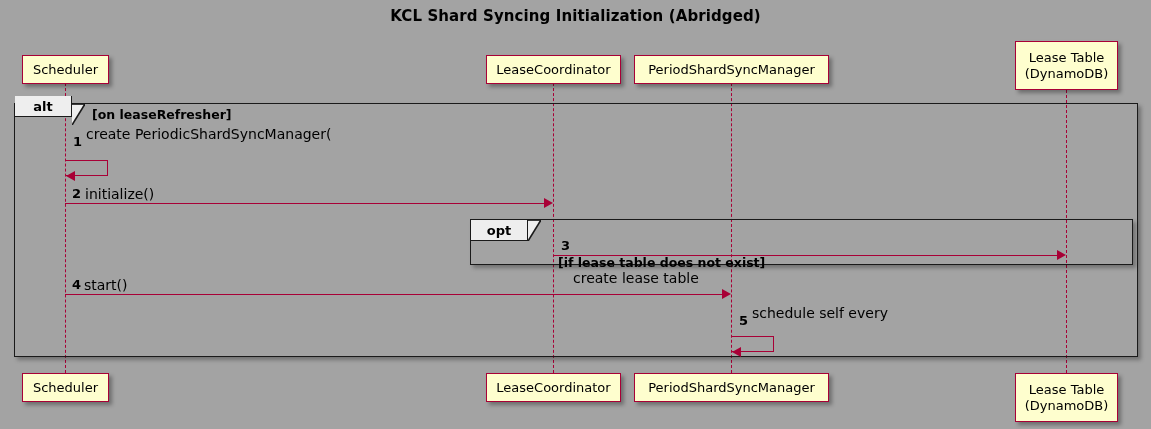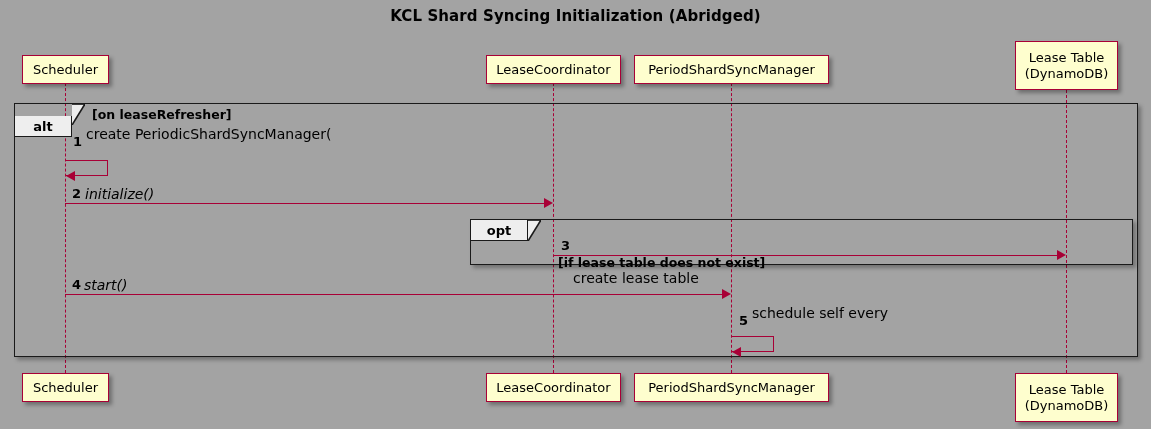--- a/index.html
+++ b/index.html
@@ -151,58 +151,58 @@
 <div id="canvas">
 
   <div class="diagram-title">KCL Shard Syncing Initialization (Abridged)</div>
 
   <div class="lifeline" style="left:65px;  top:83px;  height:290px;"></div>
   <div class="lifeline" style="left:553px; top:83px;  height:290px;"></div>
   <div class="lifeline" style="left:731px; top:83px;  height:290px;"></div>
   <div class="lifeline" style="left:1066px;top:90px;  height:283px;"></div>
 
   <div class="frame" style="left:14px; top:103px; width:1124px; height:254px;"></div>
-  <div class="frame-tab" style="left:15px; top:116px; width:57px;">alt</div>
+  <div class="frame-tab" style="left:15px; top:96px; width:57px;">alt</div>
   <div class="frame-tab-corner" style="left:72px; top:104px;">
     <svg width="13" height="21" viewBox="0 0 13 21">
       <path d="M0,0 L13,0 L0,21 Z" fill="#EEEEEE"></path>
       <path d="M13,0 L0,21" stroke="#1a1a1a" stroke-width="1.7" fill="none"></path>
       <path d="M0,0 L13,0" stroke="#1a1a1a" stroke-width="1.7" fill="none"></path>
     </svg>
   </div>
   <div class="frame-label" style="left:92px; top:107px;">[on leaseRefresher]</div>
 
   <div class="msg-num" style="left:73px; top:134px;">1</div>
   <div class="msg-text" style="left:86px; top:127px;">create PeriodicShardSyncManager(</div>
   <div class="self-msg" style="left:65px; top:160px; width:43px; height:16px;"></div>
   <div class="msg-arrow left" style="left:66px; top:171px;"></div>
 
   <div class="msg-num" style="left:72px; top:186px;">2</div>
-  <div class="msg-text" style="left:85px; top:187px;font-style:italic;">initialize()</div>
+  <div class="msg-text" style="left:85px; top:187px;">initialize()</div>
   <div class="msg-line" style="left:65px; top:203px; width:479px;"></div>
   <div class="msg-arrow right" style="left:544px; top:198px;"></div>
 
   <div class="frame" style="left:470px; top:219px; width:663px; height:46px;"></div>
   <div class="frame-tab" style="left:471px; top:220px; width:57px;">opt</div>
   <div class="frame-tab-corner" style="left:528px; top:220px;">
     <svg width="13" height="21" viewBox="0 0 13 21">
       <path d="M0,0 L13,0 L0,21 Z" fill="#EEEEEE"></path>
       <path d="M13,0 L0,21" stroke="#1a1a1a" stroke-width="1.7" fill="none"></path>
       <path d="M0,0 L13,0" stroke="#1a1a1a" stroke-width="1.7" fill="none"></path>
     </svg>
   </div>
   <div class="frame-label" style="left:558px; top:223px;margin-top:32px;">[if lease table does not exist]</div>
 
   <div class="msg-num" style="left:561px; top:238px;">3</div>
   <div class="msg-text" style="left:573px; top:239px;margin-top:32px;">create lease table</div>
   <div class="msg-line" style="left:553px; top:255px; width:504px;"></div>
   <div class="msg-arrow right" style="left:1057px; top:250px;"></div>
 
   <div class="msg-num" style="left:72px; top:277px;">4</div>
-  <div class="msg-text" style="left:84px; top:278px;font-style:italic;">start()</div>
+  <div class="msg-text" style="left:84px; top:278px;">start()</div>
   <div class="msg-line" style="left:65px; top:294px; width:657px;"></div>
   <div class="msg-arrow right" style="left:722px; top:289px;"></div>
 
   <div class="msg-num" style="left:739px; top:313px;">5</div>
   <div class="msg-text" style="left:752px; top:306px;">schedule self every</div>
   <div class="self-msg" style="left:731px; top:336px; width:43px; height:16px;"></div>
   <div class="msg-arrow left" style="left:732px; top:347px;"></div>
 
   <div class="participant" style="left:22px; top:55px; width:87px; height:29px;">
     <span>Scheduler</span>

